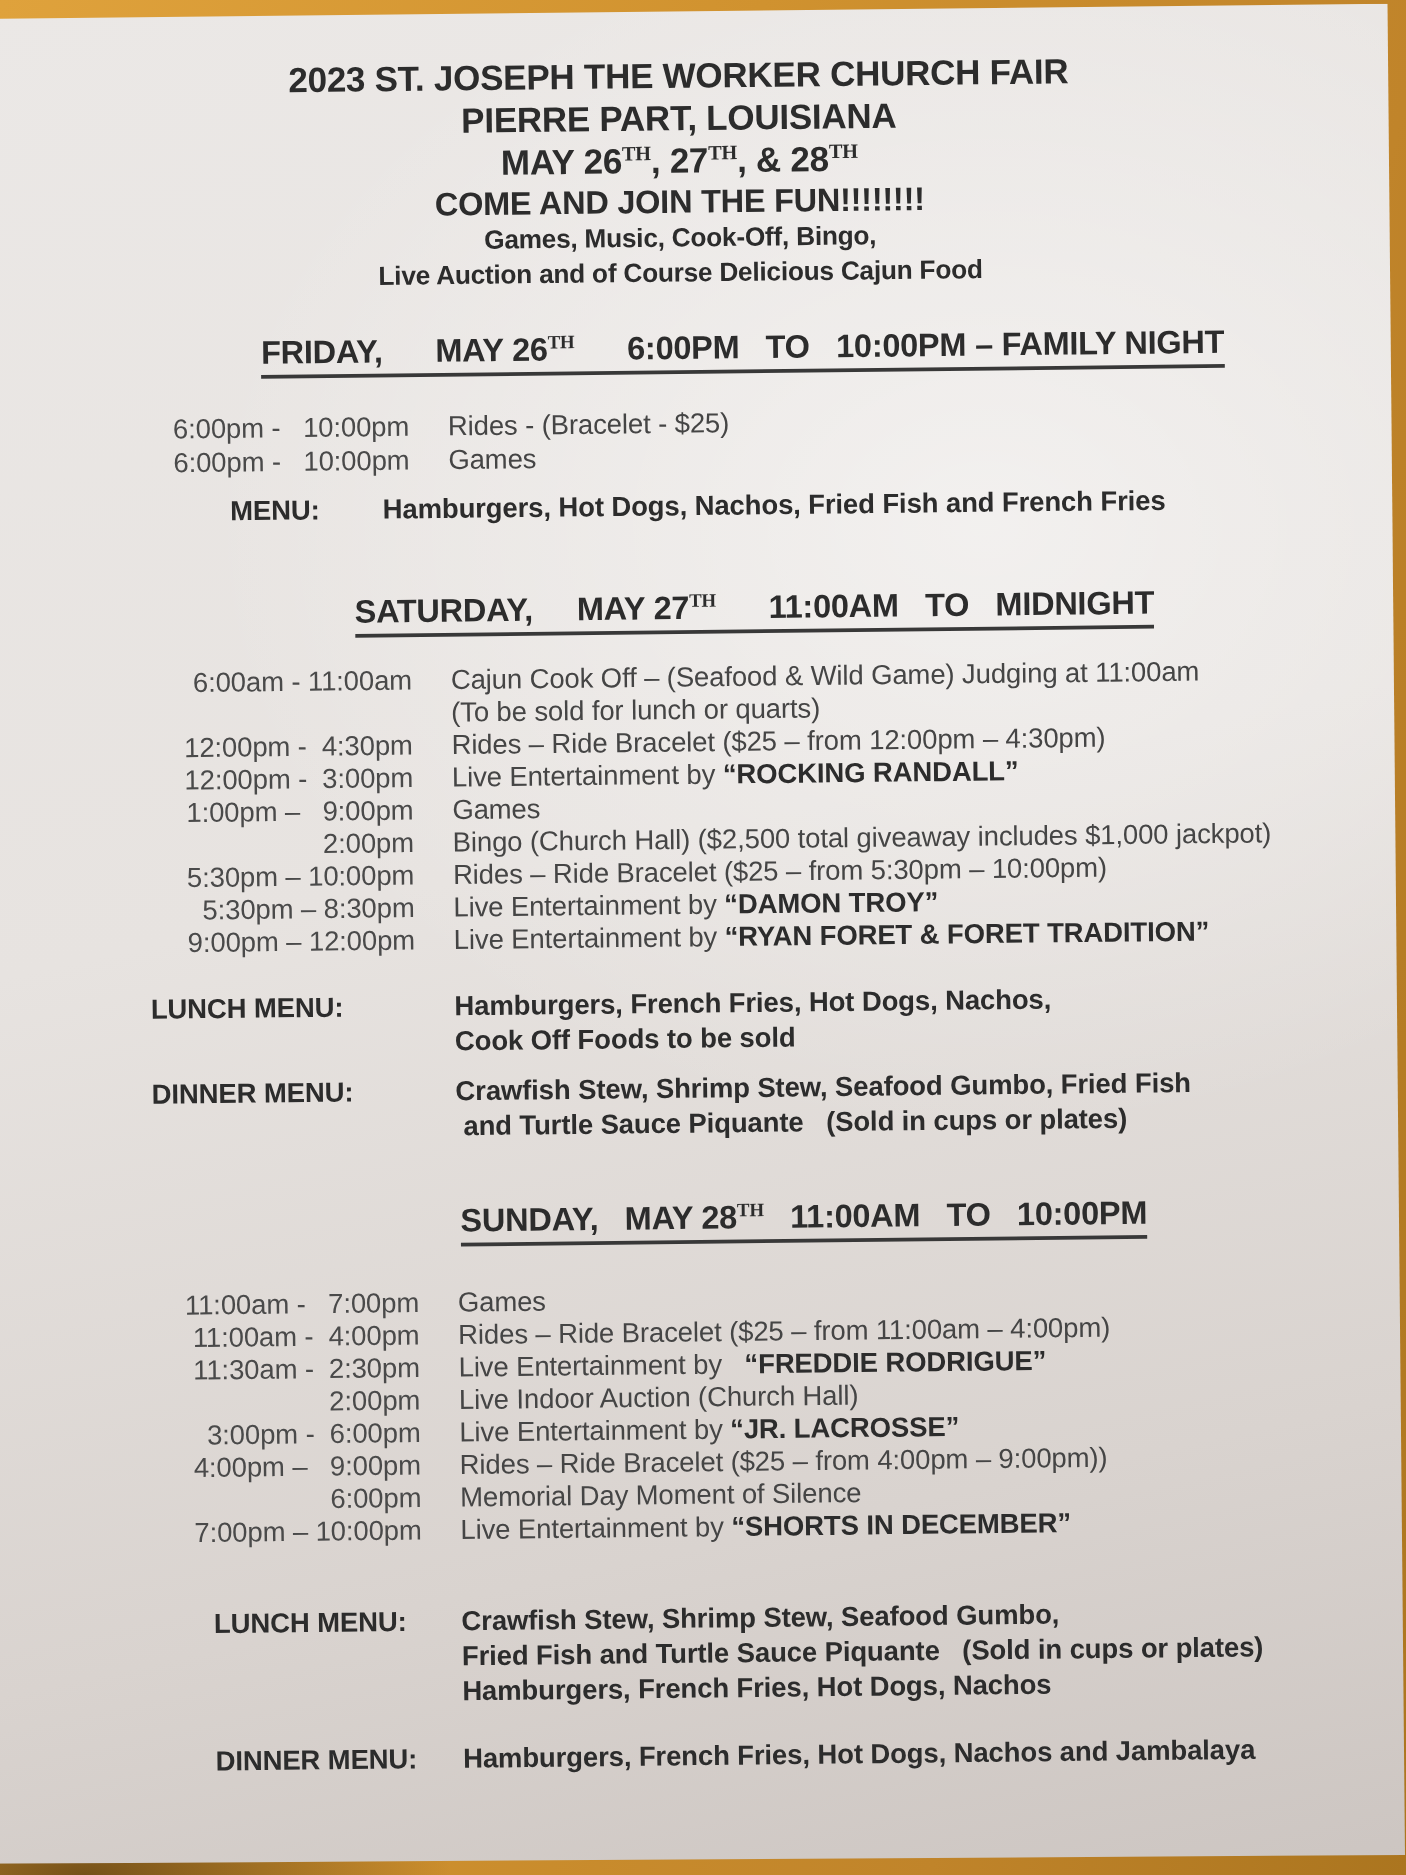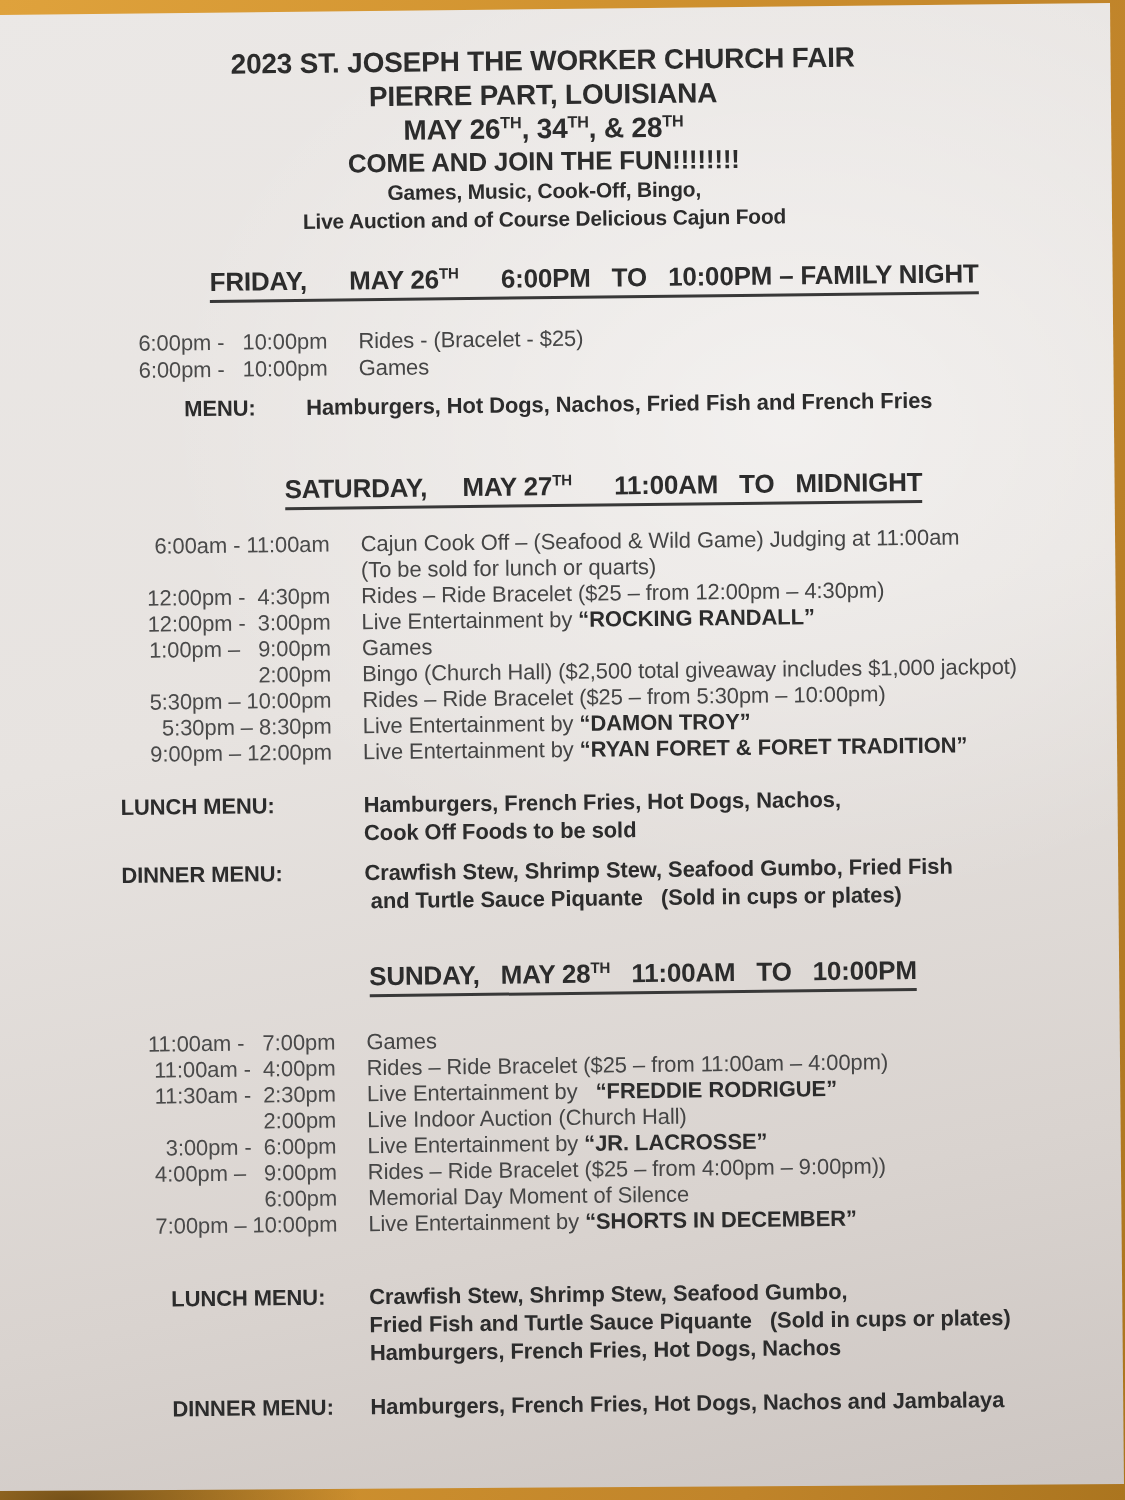--- a/index.html
+++ b/index.html
@@ -17,21 +17,21 @@
       radial-gradient(900px 700px at 70% 28%, rgba(255,255,255,0.45), rgba(255,255,255,0) 70%),
       linear-gradient(168deg,#ebe8e6 0%,#e7e3e0 45%,#d9d3cf 78%,#ccc5c1 100%);
   }
   .content{
     position:absolute;inset:0;
     transform:rotate(-0.65deg);
     transform-origin:50% 50%;
     color:#454545;
   }
   .b{font-weight:700;color:#2c2c2c;}
-  sup{font-size:0.58em;line-height:0;}
+  sup{font-size:0.58em;line-height:0;font-family:Liberation Serif, serif;}
 
   
   .title{padding-top:44px;text-align:center;transform:translateX(-12px);letter-spacing:-0.2px;}
   .t1,.t2{font-size:28px;line-height:34px;}
   .t3{font-size:28px;line-height:33px;}
   .t4{font-size:26px;line-height:32px;}
   .t5,.t6{font-size:21px;line-height:28px;}
   .title div{white-space:pre-wrap;}
 
   
@@ -72,21 +72,21 @@
 </style>
 </head>
 <body>
 
 <div class="paper"></div>
 
 <div class="content">
   <div class="title">
     <div class="t1"><span class="b">2023 ST. JOSEPH THE WORKER CHURCH FAIR</span></div>
     <div class="t2"><span class="b">PIERRE PART, LOUISIANA</span></div>
-    <div class="t3"><span class="b">MAY 26</span><sup class="b">TH</sup><span class="b">, 34</span><sup class="b">TH</sup><span class="b">, &amp; 28</span><sup class="b">TH</sup></div>
+    <div class="t3"><span class="b">MAY 26</span><sup class="b">TH</sup><span class="b">, 27</span><sup class="b">TH</sup><span class="b">, &amp; 28</span><sup class="b">TH</sup></div>
     <div class="t4"><span class="b">COME AND JOIN THE FUN!!!!!!!!</span></div>
     <div class="t5"><span class="b">Games, Music, Cook-Off, Bingo,</span></div>
     <div class="t6"><span class="b">Live Auction and of Course Delicious Cajun Food</span></div>
   </div>
   <div id="sections">
       <section class="sec sec-friday">
         <div class="heading"><span class="b">FRIDAY,      </span><span class="b">MAY 26</span><sup class="b">TH</sup><span class="b">      6:00PM   TO   10:00PM – FAMILY NIGHT</span></div>
         <div class="rows">
           <div class="row">
             <div class="time">6:00pm -   10:00pm</div>

